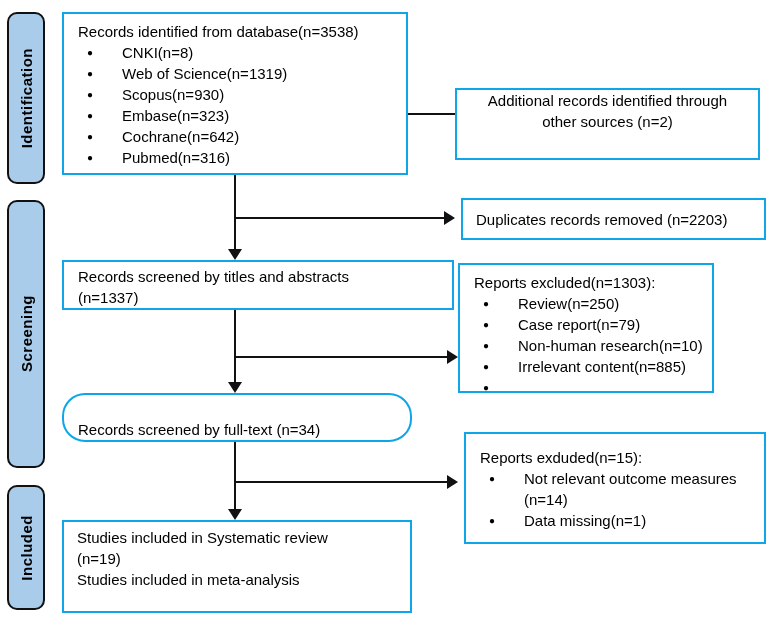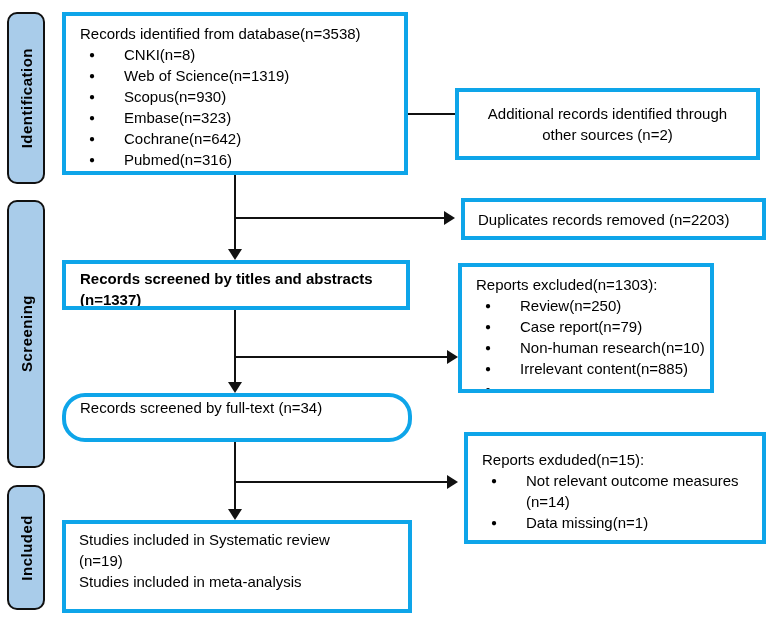--- a/index.html
+++ b/index.html
@@ -30,32 +30,32 @@
     white-space:nowrap;
   }
   #stage-identification{left:7px;top:12px;height:172px;}
   #stage-screening{left:7px;top:200px;height:268px;}
   #stage-included{left:7px;top:485px;height:125px;}
 
   
   .fbox{
     position:absolute;
     background:#fff;
-    border:4px solid #0ea5e9;
+    border:2px solid #0ea5e9;
     box-sizing:border-box;
     font-size:15px;
     line-height:21px;
     overflow:hidden;
   }
   #box-identified{left:62px;top:12px;width:346px;height:163px;padding:7px 8px 0 14px;}
-  #box-additional{left:455px;top:88px;width:305px;height:72px;display:flex;align-items:center;justify-content:center;text-align:center;padding:0 16px;}
+  #box-additional{left:455px;top:88px;width:305px;height:72px;display:flex;align-items:flex-start;justify-content:center;text-align:center;padding:0 16px;}
   #box-duplicates{left:455px;top:198px;width:305px;height:42px;display:flex;align-items:center;padding:0 0 0 13px;margin-left:6px;}
-  #box-screened-titles{left:62px;top:260px;width:348px;height:50px;padding:4px 8px 8px 14px;font-weight:bold;}
+  #box-screened-titles{left:62px;top:260px;width:392px;height:50px;padding:4px 8px 8px 14px;}
   #box-excluded-titles{left:458px;top:263px;width:256px;height:130px;padding:7px 4px 0 14px;}
-  #box-screened-fulltext{left:62px;top:393px;width:350px;height:49px;display:flex;align-items:flex-start;padding:0 0 0 14px;border-radius:23px;}
+  #box-screened-fulltext{left:62px;top:393px;width:350px;height:49px;display:flex;align-items:flex-end;padding:0 0 0 14px;border-radius:23px;}
   #box-excluded-fulltext{left:458px;top:432px;width:302px;height:112px;padding:13px 4px 0 14px;margin-left:6px;}
   #box-included{left:62px;top:520px;width:350px;height:93px;padding:5px 8px 0 13px;}
 
   .bullet-row{display:flex;align-items:flex-start;}
   .bullet{
     flex:0 0 44px;
     padding-left:9px;
     box-sizing:border-box;
     font-size:10px;
     line-height:21px;

